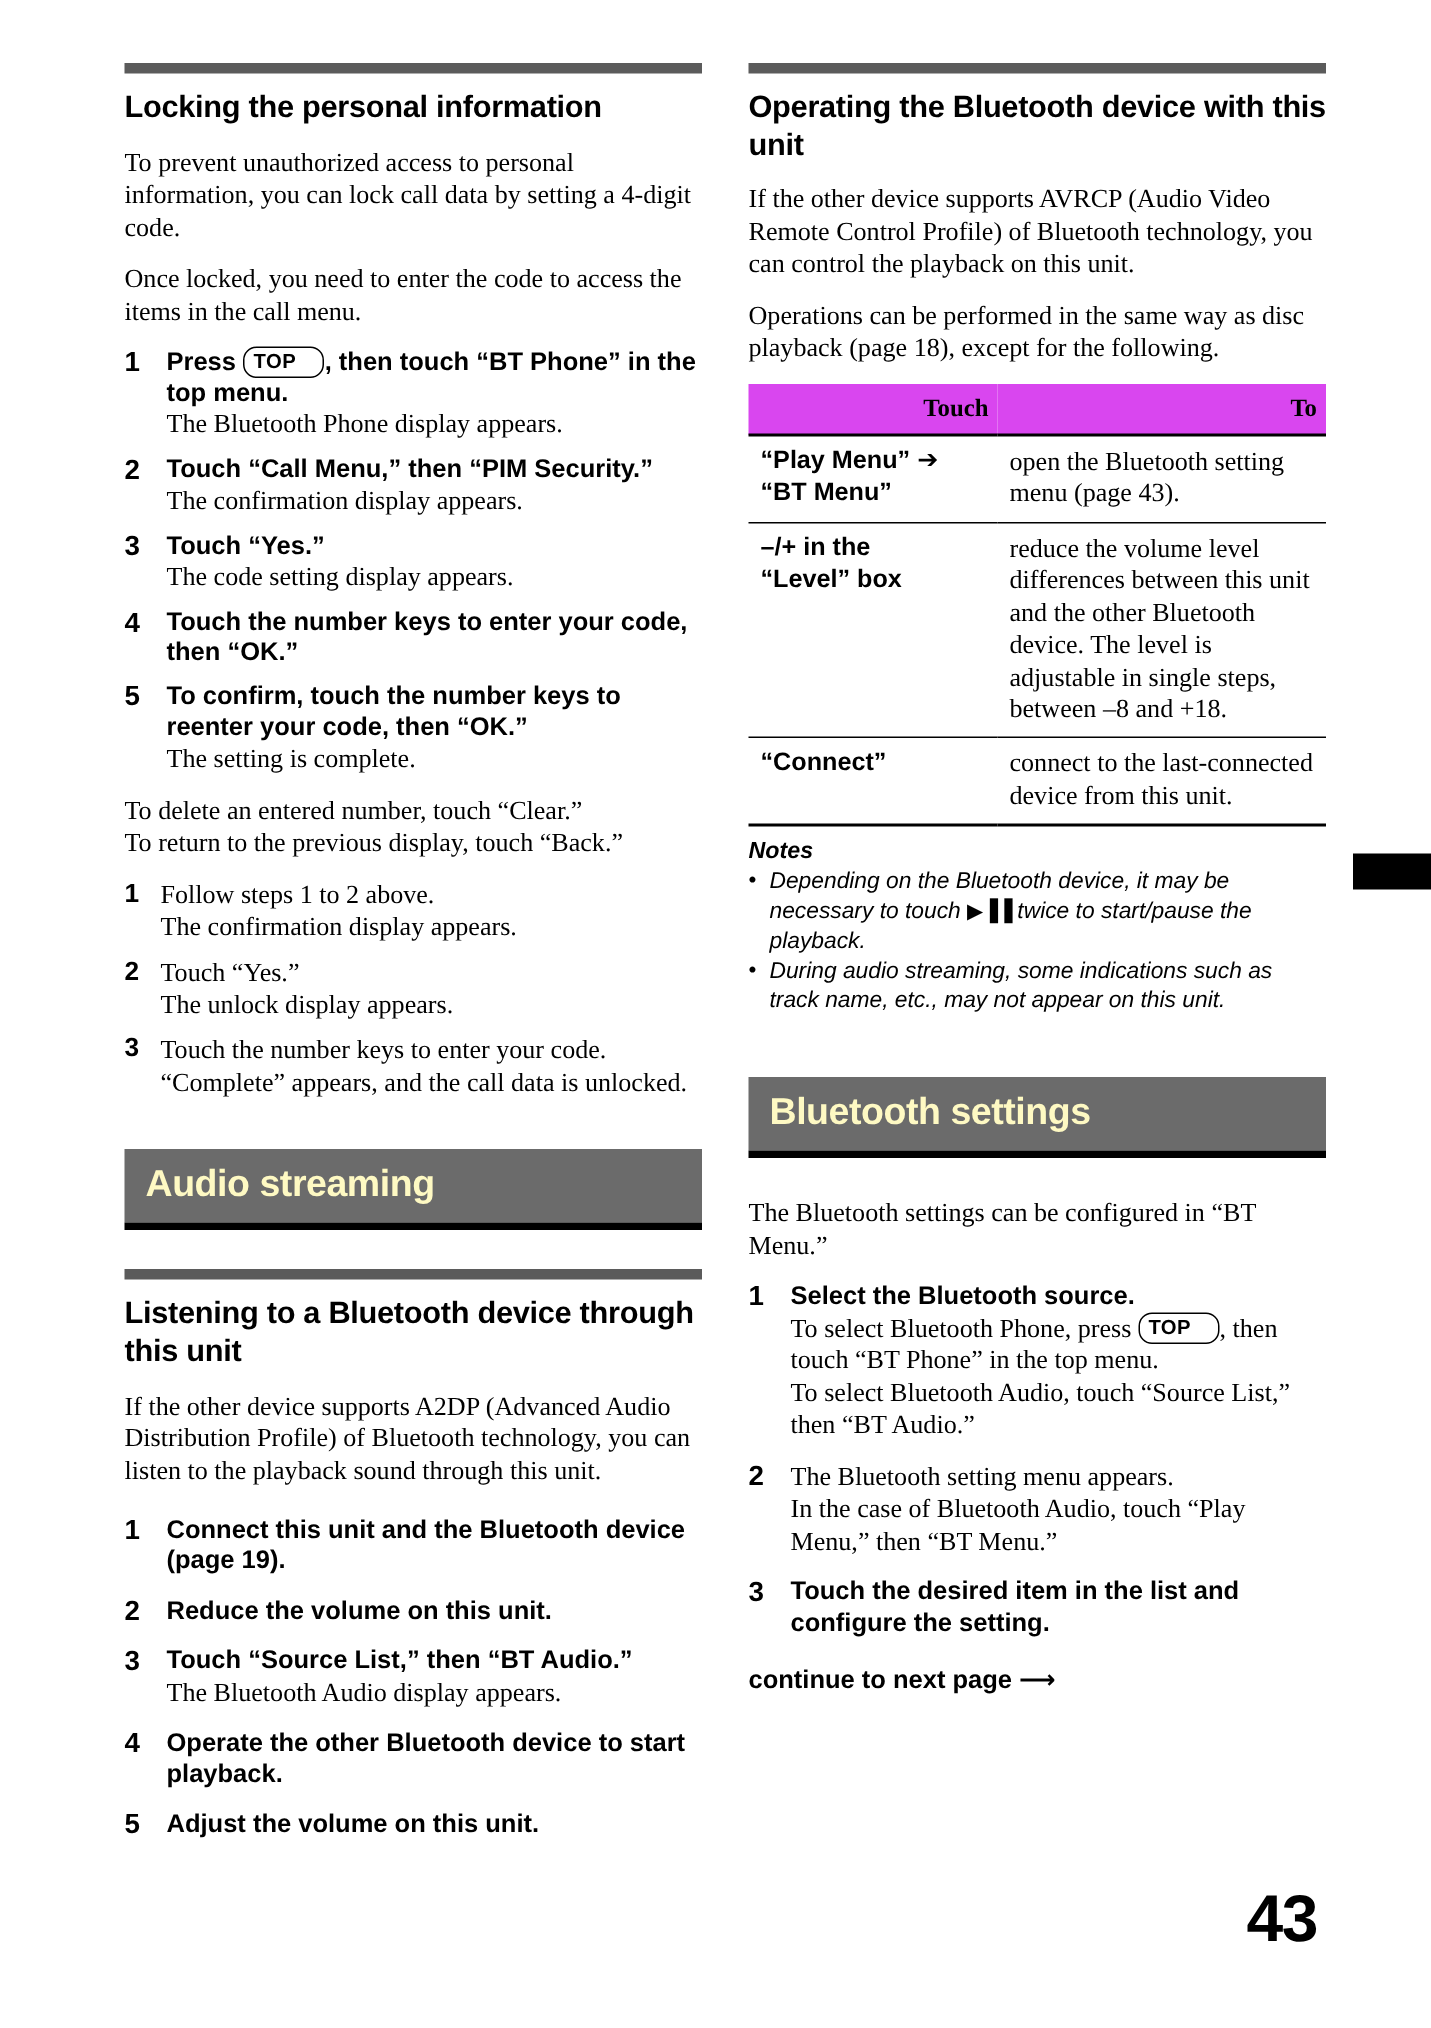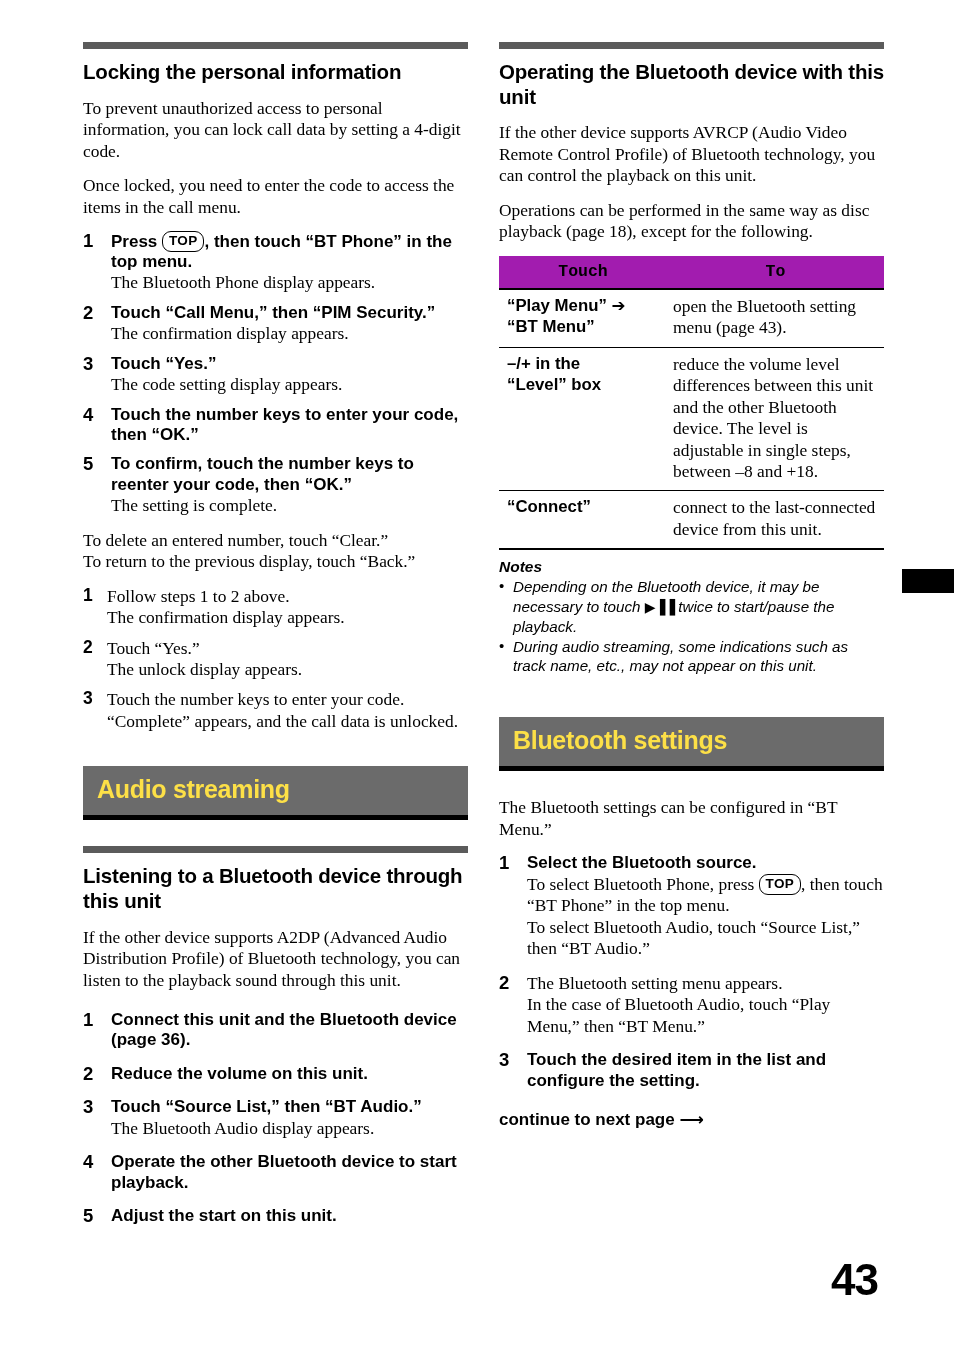--- a/index.html
+++ b/index.html
@@ -92,55 +92,55 @@
     display: block;
   }
   .steps.serif .step { padding-left: 24px; }
   .steps.serif .step .num { font-size: 17.5px; }
 
   
   .keycap {
     display: inline-block;
     border: 1.6px solid #000;
     border-radius: 9px;
-    padding: 0px 6px 1px 6px;
+    padding: 0px 18px 1px 6px;
     font-family: "Liberation Sans", "DejaVu Sans", sans-serif;
     font-weight: bold;
     font-size: 13.5px;
     line-height: 1.32;
     vertical-align: 1.5px;
     letter-spacing: 0.3px;
   }
 
   
   .banner {
     background: #6b6b6b;
-    color: #fde047;
+    color: #fef9c3;
     font-family: "Liberation Sans", "DejaVu Sans", sans-serif;
     font-weight: bold;
     font-size: 25px;
     padding: 9px 14px 11px 14px;
     letter-spacing: -0.3px;
   }
   .banner-underline {
     height: 5px;
     background: #000000;
   }
   .banner-wrap { margin: 0 0 26px 0; }
 
   
   table.touchtable {
     width: 100%;
     border-collapse: collapse;
     margin: 0 0 8px 0;
   }
   table.touchtable th {
-    background: #a21caf;
-    text-align: center;
-    font-family: Liberation Mono, monospace;
+    background: #d946ef;
+    text-align: right;
+    font-family: Liberation Serif, serif;
     font-weight: bold;
     font-size: 16.5px;
     padding: 6px 6px 7px 8px;
     border-bottom: 2.2px solid #000;
   }
   table.touchtable td {
     vertical-align: top;
     padding: 6px 6px 8px 8px;
     border-bottom: 1.6px solid #000;
   }
@@ -291,38 +291,38 @@
       <div class="banner-underline"></div>
     </div>
 
     <div class="rule"></div>
     <h2 class="sub">Listening to a Bluetooth device through this unit</h2>
     <p class="body">If the other device supports A2DP (Advanced Audio Distribution Profile) of Bluetooth technology, you can listen to the playback sound through this unit.</p>
 
     <div class="steps" style="margin-top:19px">
       <div class="step" style="margin-bottom:13px">
         <span class="num">1</span>
-        <span class="lead">Connect this unit and the Bluetooth device (page 36).</span>
+        <span class="lead">Connect this unit and the Bluetooth device (page 19).</span>
       </div>
       <div class="step" style="margin-bottom:13px">
         <span class="num">2</span>
         <span class="lead">Reduce the volume on this unit.</span>
       </div>
       <div class="step" style="margin-bottom:13px">
         <span class="num">3</span>
         <span class="lead">Touch “Source List,” then “BT Audio.”</span>
         <span class="note">The Bluetooth Audio display appears.</span>
       </div>
       <div class="step" style="margin-bottom:13px">
         <span class="num">4</span>
         <span class="lead">Operate the other Bluetooth device to start playback.</span>
       </div>
       <div class="step">
         <span class="num">5</span>
-        <span class="lead">Adjust the start on this unit.</span>
+        <span class="lead">Adjust the volume on this unit.</span>
       </div>
     </div>
 
   </div>
 
   <div class="col col-right">
 
     <div class="rule"></div>
     <h2 class="sub">Operating the Bluetooth device with this unit</h2>
 

